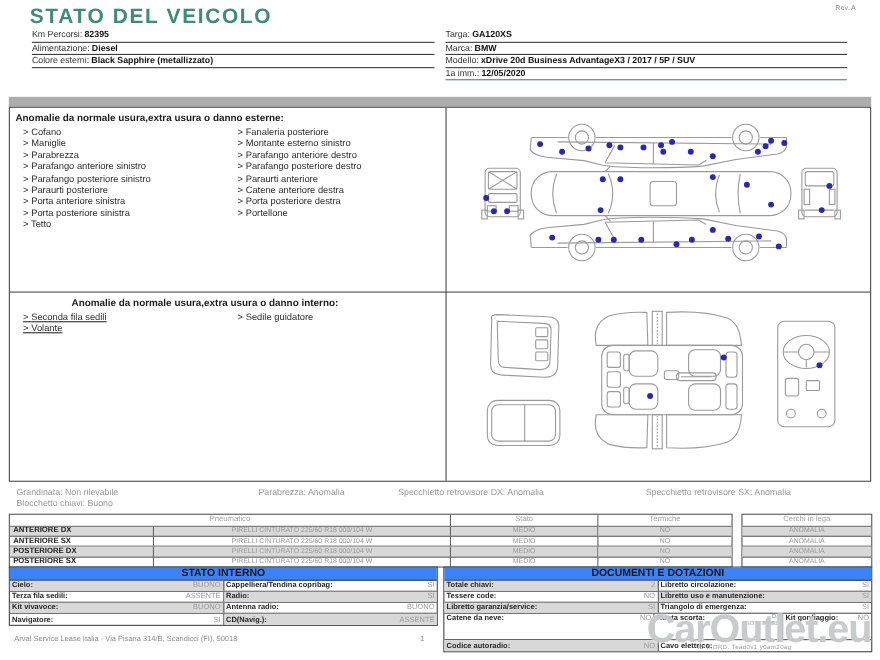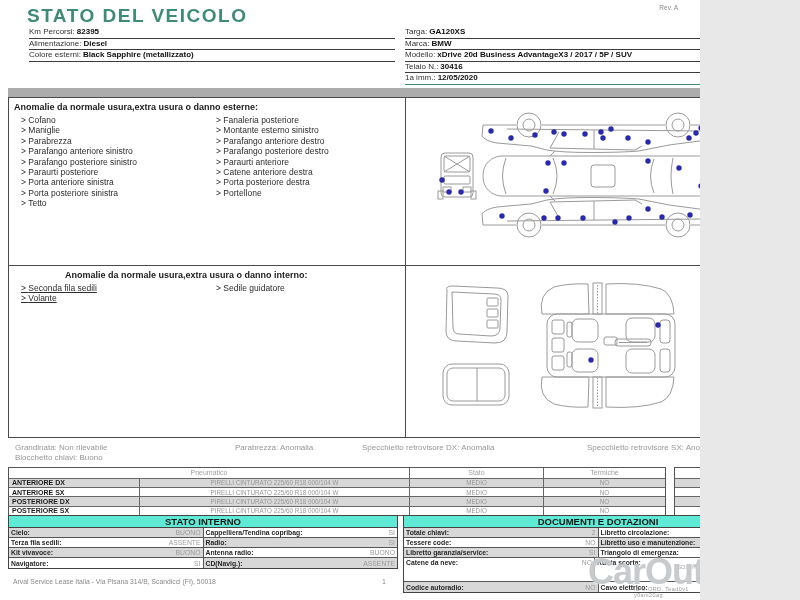--- a/index.html
+++ b/index.html
@@ -1,16 +1,16 @@
 <!DOCTYPE html>
 <html><head>
 <meta charset="utf-8">
 <style>
   html,body{margin:0;padding:0;background:#e8e8e8;}
-  #page{position:relative;width:700px;height:600px;background:#ffffff;overflow:hidden;
+  #page{position:relative;width:800px;height:600px;background:#ffffff;overflow:hidden;
         font-family:"Liberation Sans",sans-serif;color:#222;}
 
   
   .title{position:absolute;left:27px;top:5px;font-size:19px;font-weight:bold;
          letter-spacing:1.5px;color:#3e8b78;}
   .rev{position:absolute;right:22px;top:4px;font-size:6.5px;color:#8a8a8a;}
 
   .info-block{position:absolute;}
   #info-left{left:29px;top:27px;width:366px;}
   #info-right{left:405px;top:27px;width:365px;}
@@ -46,21 +46,21 @@
          display:flex;align-items:center;padding:0 3px;overflow:hidden;white-space:nowrap;}
   .tcell.last{border-right:none;}
   .tcell.bot{border-bottom:none;}
   .thead{height:9.5px;justify-content:center;color:#a2a2a2;font-size:7px;}
   .tpos{font-weight:bold;color:#1c1c1c;font-size:7px;}
   .tval{justify-content:center;color:#989898;}
   .g{background:#d8d8d8;}
 
   
   .kv-table{position:absolute;border:1px solid #444;font-size:6.8px;}
-  .kv-head{height:10.5px;background:#5eead4;border-bottom:1px solid #444;display:flex;
+  .kv-head{height:10.5px;background:#3b82f6;border-bottom:1px solid #444;display:flex;
            align-items:center;justify-content:center;font-size:9.5px;font-weight:bold;color:#161616;}
   .kv-row{display:flex;border-bottom:1px solid #555;}
   .kv-row:last-child{border-bottom:none;}
   .kv-cell{flex:1;display:flex;justify-content:space-between;align-items:center;
            height:9.3px;padding:0 2px;border-right:1px solid #555;overflow:hidden;}
   .kv-cell:last-child{border-right:none;}
   .kl{font-weight:bold;color:#272727;white-space:nowrap;}
   .kv{color:#9b9b9b;white-space:nowrap;}
   .tall{height:22px;align-items:flex-start;padding-top:1px;}
   .kv-wrap{color:#9b9b9b;text-align:right;font-size:5.2px;line-height:5.6px;width:34px;white-space:normal;}
@@ -83,21 +83,20 @@
   <div class="info-block" id="info-left">
     <div class="info-row"><span>Km Percorsi:</span><b>82395</b></div>
     <div class="info-row"><span>Alimentazione:</span><b>Diesel</b></div>
     <div class="info-row"><span>Colore esterni:</span><b>Black Sapphire (metallizzato)</b></div>
   </div>
 
   <div class="info-block" id="info-right">
     <div class="info-row"><span>Targa:</span><b>GA120XS</b></div>
     <div class="info-row"><span>Marca:</span><b>BMW</b></div>
     <div class="info-row"><span>Modello:</span><b>xDrive 20d Business AdvantageX3 / 2017 / 5P / SUV</b></div>
-    <div class="info-row"><span>Telaio N.:</span><b>30416</b></div>
     <div class="info-row"><span>1a imm.:</span><b>12/05/2020</b></div>
   </div>
 
   <div class="graybar"></div>
 
   <div id="main-box">
     <div class="vdiv"></div>
     <div class="hdiv"></div>
 
     <div class="sec-head" style="left:5px;top:4px;text-align:right;">Anomalie da normale usura,extra usura o danno esterne:</div>

